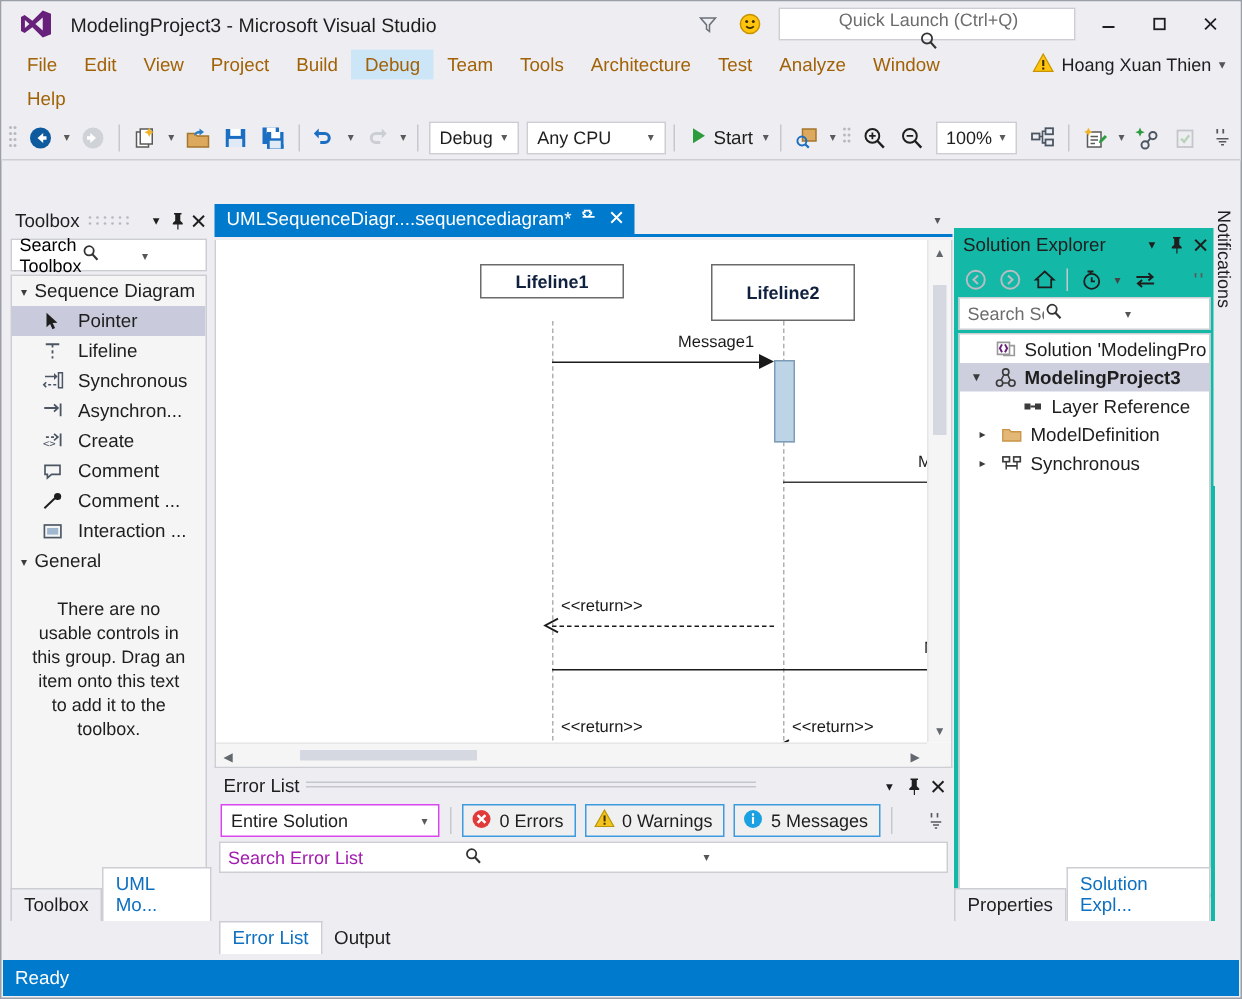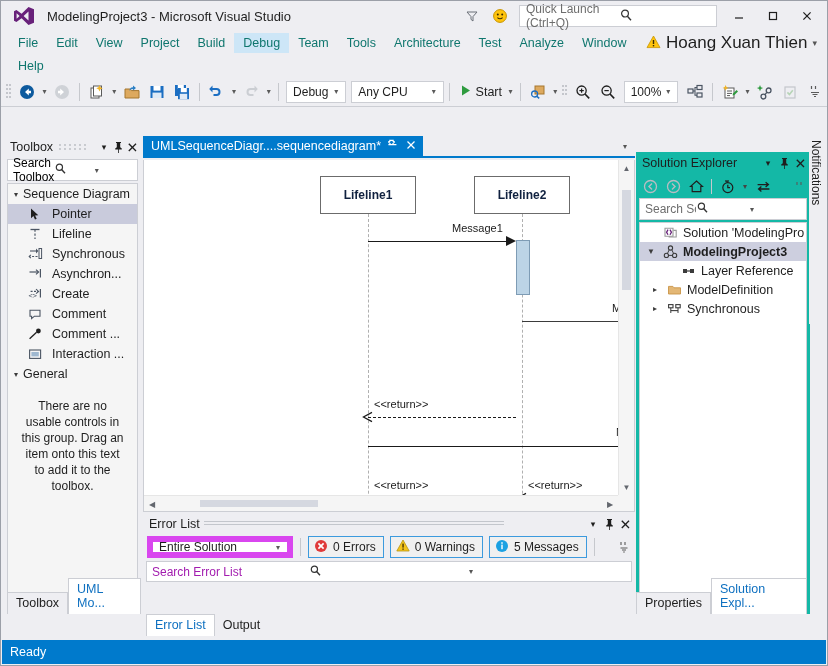--- a/index.html
+++ b/index.html
@@ -15,30 +15,30 @@
   }
   .vsroot { position:absolute; inset:0; background:#eeeef2; border:1px solid #9b9fa8; }
 
   
   .titlebar { height:30px; display:flex; align-items:center; padding:0 4px; background:#eeeef2; }
   .vs-logo { width:26px; height:22px; display:flex; align-items:center; justify-content:center; margin-left:6px;}
   .title-text { font-size:13px; color:#1e1e1e; margin-left:10px; }
   .tb-right { margin-left:auto; display:flex; align-items:center; gap:2px; }
   .tb-icon { width:26px; height:24px; display:flex; align-items:center; justify-content:center; cursor:default; }
   .quicklaunch { width:198px; height:22px; background:#fff; border:1px solid #ccced4; display:flex; align-items:center;
-                 padding:0 4px 0 6px; margin:0 4px; }
+                 padding:0 4px 0 6px; margin:0 4px;flex-direction:column; }
   .quicklaunch span { color:#6d6d6d; font-size:12px; flex:1; }
   .wbtn { width:32px; height:26px; display:flex; align-items:center; justify-content:center; font-size:13px; color:#1e1e1e; }
 
   
   .menubar { height:24px; display:flex; align-items:center; padding-left:8px; gap:0; background:#eeeef2; }
-  .menuitem { padding:3px 9px; font-size:12.5px; color:#0f766e; white-space:nowrap; }
+  .menuitem { padding:3px 9px; font-size:12.5px; color:#a16207; white-space:nowrap; }
   .menuitem.hl { background:#cde6f7; }
   .acct { margin-left:auto; display:flex; align-items:center; gap:5px; padding-right:10px; }
-  .acct-name { font-size:17px; }
+  .acct-name { font-size:12px; }
   .menubar2 { height:22px; display:flex; align-items:center; padding-left:8px; background:#eeeef2; }
 
   
   .toolbar { height:30px; display:flex; align-items:center; padding-left:4px; gap:1px; background:#eeeef2;
              border-bottom:1px solid #ccced4;}
   .tbtn { height:24px; min-width:24px; display:flex; align-items:center; justify-content:center; padding:0 2px;}
   .tcaret { width:11px; height:24px; display:flex; align-items:center; justify-content:center; color:#5a5a5a; font-size:8px;}
   .tsep { width:1px; height:18px; background:#c6c8cd; margin:0 4px; }
   .grip { width:7px; height:18px; margin-right:2px; }
   .combo { height:22px; border:1px solid #ccced4; background:#fff; display:flex; align-items:center;
@@ -82,21 +82,21 @@
   .hscroll { position:absolute; left:0; right:16px; bottom:0; height:16px; background:#f5f5f5; border-top:1px solid #e6e6e6;}
   .sbtn { display:flex; align-items:center; justify-content:center; color:#63676e; font-size:8px; }
   .vthumb { position:absolute; left:3px; right:3px; background:#d5d8e0; }
   .hthumb { position:absolute; top:4px; bottom:4px; background:#d5d8e0; }
   .corner { position:absolute; right:0; bottom:0; width:16px; height:16px; background:#f5f5f5;}
 
   
   .errlist { position:absolute; left:141px; right:191px; bottom:24px; height:100px; background:#eeeef2; }
   .el-head { height:20px; display:flex; align-items:center; padding:0 2px 0 6px; font-size:12.5px; }
   .el-bar { height:26px; display:flex; align-items:center; gap:6px; padding:1px 4px; }
-  .el-combo { width:146px; height:22px; border:6px solid #d946ef; background:#fff; display:flex; align-items:center;
+  .el-combo { width:146px; height:22px; border:1px solid #d946ef; background:#fff; display:flex; align-items:center;
               padding:0 2px 0 6px; font-size:12px; }
   .sev { height:22px; border:1px solid #3c9ade; background:#f0f0f0; display:flex; align-items:center; gap:5px;
          padding:0 7px 0 5px; font-size:12px; }
   .el-search { height:21px; margin:1px 3px; background:#fff; border:1px solid #ccced4; display:flex; align-items:center;
                padding:0 2px 0 5px; }
   .el-search span { flex:1; color:#a21caf; font-size:12px; }
 
   
   .solex { position:absolute; right:16px; top:16px; width:174px; bottom:24px; background:#14b8a6; display:flex; flex-direction:column;}
   .se-tools { height:24px; display:flex; align-items:center; gap:1px; padding:0 3px; }
@@ -555,21 +555,21 @@
         </div>
         <div class="tabstrip-caret">▾</div>
       </div>
 
       <div class="canvas">
         <div class="cvinner">
 
           <div class="lifeline" style="left:224px; top:54px; height:330px;"></div>
           <div class="lifeline" style="left:378px; top:54px; height:330px;"></div>
 
-          <div class="lifebox" style="left:176px; top:16px; width:96px; height:38px;">
+          <div class="lifebox" style="left:176px; top:16px; width:96px; height:23px;">
             <span>Lifeline1</span>
           </div>
           <div class="lifebox" style="left:330px; top:16px; width:96px; height:38px;">
             <span>Lifeline2</span>
           </div>
 
           <div class="activation" style="left:372px; top:80px; width:14px; height:55px;"></div>
 
           <div class="msg-label" style="left:308px; top:62px;">Message1</div>
           <div class="msg-line" style="left:224px; top:81px; width:140px;"></div>

